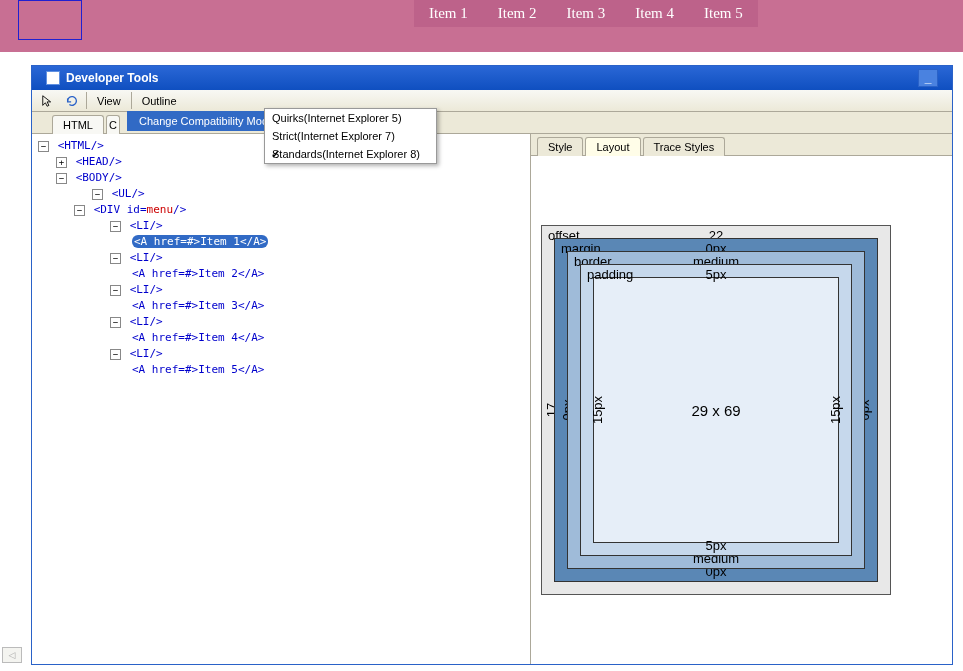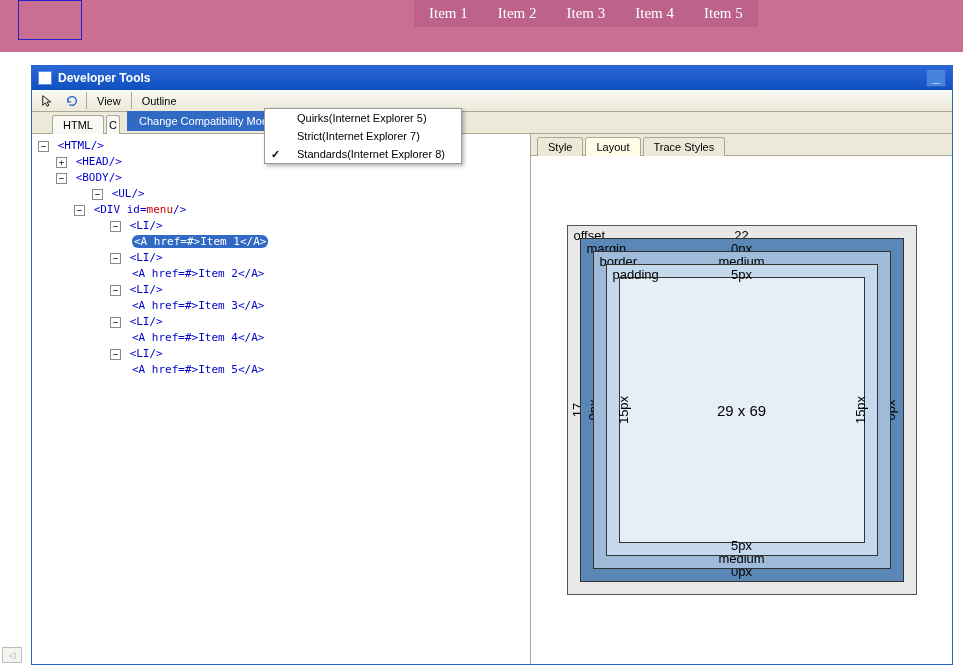--- a/index.html
+++ b/index.html
@@ -6,21 +6,21 @@
 body { font-family: Tahoma, Arial, sans-serif; font-size: 11px; background: #fff; width: 963px; height: 671px; overflow: hidden; position: relative; }
 
 
 .page-top { background: #c86f93; height: 52px; position: relative; }
 .blue-box { position: absolute; left: 18px; top: 0; width: 64px; height: 40px; border: 1px solid #2020d0; background: transparent; }
 .menu-items { position: absolute; left: 414px; top: 0; display: flex; }
 .menu-item { background: #bd628a; color: #fff; font-size: 15px; padding: 5px 15px; font-family: "Times New Roman", serif; }
 
 
 .devtools { position: absolute; left: 31px; top: 65px; width: 922px; height: 600px; border: 1px solid #2a62c8; background: #fff; }
-.titlebar { background: linear-gradient(#2a67d6, #0f4fc0); height: 24px; display: flex; align-items: center; padding: 0 6px; color: #fff; font-size: 12px; font-weight: bold; }
+.titlebar { background: linear-gradient(#2a67d6, #0f4fc0); height: 24px; display: flex; align-items: center; padding: 0 14px; color: #fff; font-size: 12px; font-weight: bold; }
 .titlebar-icon { width: 14px; height: 14px; background: #fff; margin-right: 6px; border: 1px solid #6090e0; }
 .titlebar-spacer { flex: 1; }
 .titlebar-btn { width: 20px; height: 18px; background: #4a82e0; border: 1px solid #2a62c8; margin-left: 2px; display: flex; align-items: center; justify-content: center; color: #fff; font-weight: bold; }
 
 
 .toolbar { height: 22px; background: linear-gradient(#f8f8f4, #ece9d8); border-bottom: 1px solid #aca899; display: flex; align-items: stretch; padding-left: 4px; }
 .tb-btn { display: flex; align-items: center; justify-content: center; padding: 0 6px; border: 1px solid transparent; cursor: pointer; }
 .tb-btn.icon { width: 24px; padding: 0; }
 .tb-sep { width: 1px; background: #aca899; margin: 2px 2px; }
 .tb-menu { padding: 0 8px; display: flex; align-items: center; }
@@ -29,21 +29,21 @@
 .src-tabs-row { height: 22px; background: #ece9d8; display: flex; align-items: flex-end; padding-left: 20px; border-bottom: 1px solid #aca899; position: relative; }
 .src-tab { padding: 3px 10px 3px 10px; background: #f8f8f4; border: 1px solid #aca899; border-bottom: none; border-radius: 3px 3px 0 0; margin-right: 2px; position: relative; top: 1px; }
 .src-tab.partial { width: 14px; padding: 3px 2px; overflow: hidden; }
 
 
 .compat-menu { position: absolute; left: 95px; top: -1px; background: #316ac5; color: #fff; height: 20px; display: flex; align-items: center; padding: 0 10px 0 12px; font-size: 11px; }
 .compat-arrow { margin-left: 8px; font-size: 8px; }
 
 
 .flyout { position: absolute; left: 264px; top: 108px; background: #fff; border: 1px solid #999; box-shadow: 2px 2px 4px rgba(0,0,0,0.3); z-index: 100; }
-.flyout-item { padding: 3px 16px 3px 32px; white-space: nowrap; position: relative; }
+.flyout-item { padding: 3px 16px 3px 7px; white-space: nowrap; position: relative; }
 .flyout-item.checked::before { content: "✓"; position: absolute; left: 6px; top: 3px; font-weight: bold; }
 
 
 .main-body { display: flex; height: calc(100% - 68px); }
 .left-pane { width: 499px; border-right: 1px solid #aca899; overflow: hidden; position: relative; background: #fff; }
 .right-pane { flex: 1; background: #fff; display: flex; flex-direction: column; }
 
 
 .tree { padding: 4px 2px; font-family: "Lucida Console", monospace; font-size: 11px; line-height: 16px; }
 .tree-row { white-space: nowrap; position: relative; }
@@ -52,21 +52,21 @@
 .tag { color: #0000cc; }
 .attr { color: #cc0000; }
 .selected-node { background: #316ac5; color: #fff; padding: 0 2px; border-radius: 6px; }
 
 
 .right-tabs-row { height: 22px; background: #ece9d8; display: flex; align-items: flex-end; padding-left: 6px; border-bottom: 1px solid #aca899; }
 .right-tab { padding: 3px 10px; background: #ece9d8; border: 1px solid #aca899; border-bottom: none; border-radius: 3px 3px 0 0; margin-right: 2px; position: relative; top: 1px; }
 .right-tab.active { background: #fffde8; }
 
 
-.boxmodel-wrap { flex: 1; display: flex; align-items: center; justify-content: center; padding: 4px 10px; }
+.boxmodel-wrap { flex: 1; display: flex; align-items: center; justify-content: flex-start; padding: 4px 10px; }
 .bm-offset { background: #e8e8e8; border: 1px solid #555; padding: 12px; position: relative; width: 350px; height: 370px; }
 .bm-margin { background: #5a87b5; border: 1px solid #333; padding: 12px; position: relative; height: 100%; }
 .bm-border { background: #9fbbd9; border: 1px solid #333; padding: 12px; position: relative; height: 100%; }
 .bm-padding { background: #c6d8ec; border: 1px solid #333; padding: 12px; position: relative; height: 100%; }
 .bm-content { background: #e6eef8; border: 1px solid #333; height: 100%; display: flex; align-items: center; justify-content: center; font-size: 15px; }
 .bm-label { position: absolute; font-size: 13px; }
 .bm-label.name { left: 6px; top: 2px; }
 .bm-label.top { left: 50%; top: 2px; transform: translateX(-50%); }
 .bm-label.bottom { left: 50%; bottom: 2px; transform: translateX(-50%); }
 .bm-label.left { left: 2px; top: 50%; transform: translateY(-50%) rotate(-90deg); transform-origin: center; }

